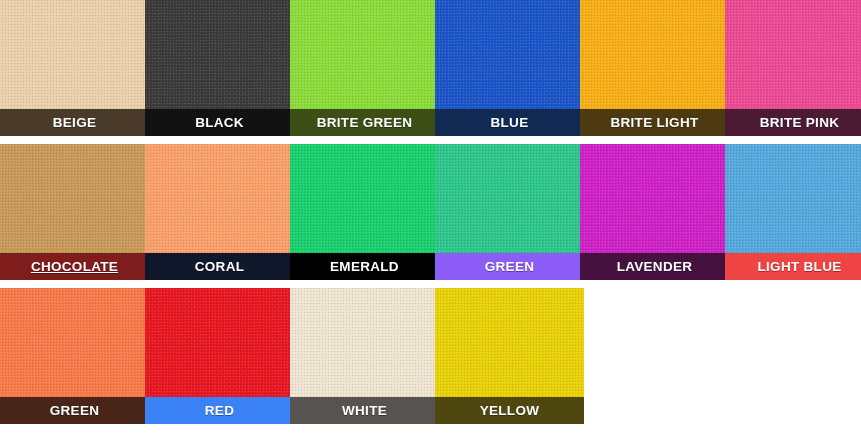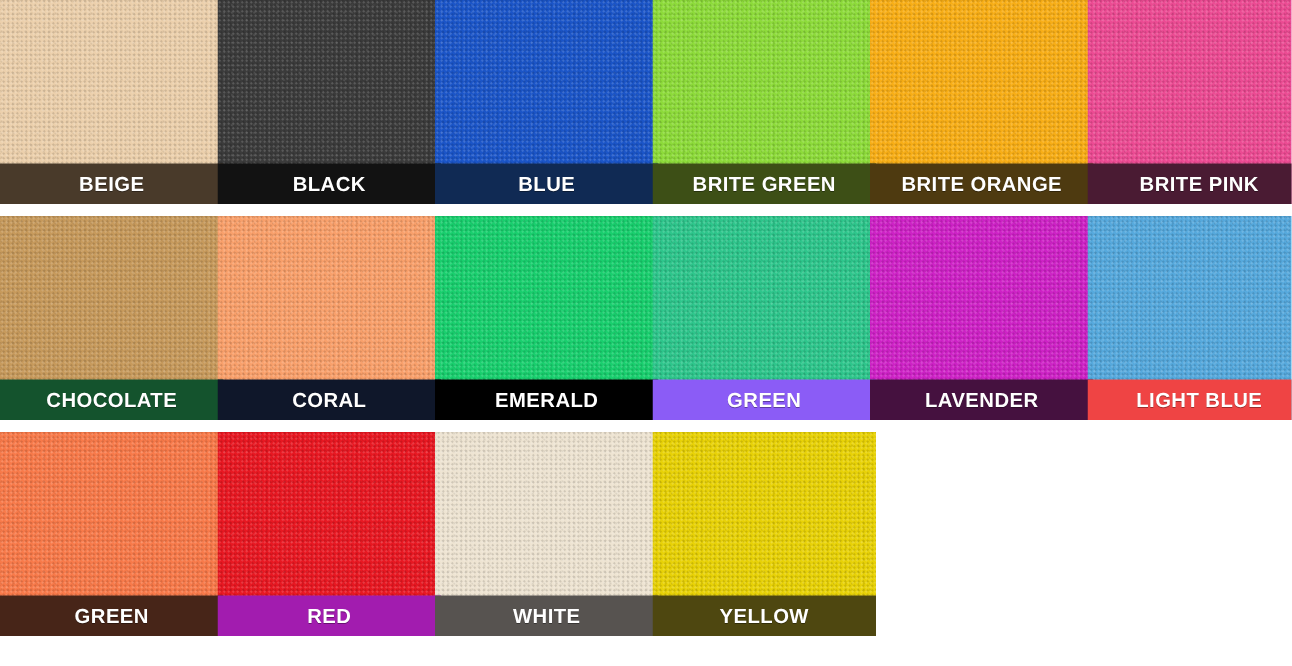--- a/index.html
+++ b/index.html
@@ -77,38 +77,38 @@
 <div id="swatch-grid">
     <div class="swatch">
       <div class="swatch-color" style="background-color: rgb(236, 208, 172);"></div>
       <div class="swatch-label" style="background-color: rgb(73, 58, 42); color: rgb(255, 255, 255);">BEIGE</div>
     </div>
     <div class="swatch">
       <div class="swatch-color" style="background-color: rgb(59, 59, 59);"></div>
       <div class="swatch-label" style="background-color: rgb(18, 18, 18); color: rgb(255, 255, 255);">BLACK</div>
     </div>
     <div class="swatch">
+      <div class="swatch-color" style="background-color: rgb(141, 219, 58);"></div>
+      <div class="swatch-label" style="background-color: rgb(61, 79, 22); color: rgb(255, 255, 255);">BRITE GREEN</div>
+    </div>
+    <div class="swatch">
       <div class="swatch-color" style="background-color: rgb(27, 85, 200);"></div>
       <div class="swatch-label" style="background-color: rgb(16, 42, 84); color: rgb(255, 255, 255);">BLUE</div>
     </div>
     <div class="swatch">
-      <div class="swatch-color" style="background-color: rgb(141, 219, 58);"></div>
-      <div class="swatch-label" style="background-color: rgb(61, 79, 22); color: rgb(255, 255, 255);">BRITE GREEN</div>
-    </div>
-    <div class="swatch">
       <div class="swatch-color" style="background-color: rgb(248, 174, 22);"></div>
-      <div class="swatch-label" style="background-color: rgb(78, 58, 16); color: rgb(255, 255, 255);">BRITE ORANGE</div>
+      <div class="swatch-label" style="background-color: rgb(78, 58, 16); color: rgb(255, 255, 255);">BRITE LIGHT</div>
     </div>
     <div class="swatch">
       <div class="swatch-color" style="background-color: rgb(236, 75, 147);"></div>
       <div class="swatch-label" style="background-color: rgb(74, 27, 51); color: rgb(255, 255, 255);">BRITE PINK</div>
     </div>
     <div class="swatch">
       <div class="swatch-color" style="background-color: rgb(199, 154, 92);"></div>
-      <div class="swatch-label" style="background-color: #14532d; color: rgb(255, 255, 255);">CHOCOLATE</div>
+      <div class="swatch-label" style="background-color: #7f1d1d; color: rgb(255, 255, 255); text-decoration: underline;">CHOCOLATE</div>
     </div>
     <div class="swatch">
       <div class="swatch-color" style="background-color: rgb(249, 160, 107);"></div>
       <div class="swatch-label" style="background-color: #0f172a; color: rgb(255, 255, 255);">CORAL</div>
     </div>
     <div class="swatch">
       <div class="swatch-color" style="background-color: rgb(25, 207, 110);"></div>
       <div class="swatch-label" style="background-color: #000000; color: rgb(255, 255, 255);">EMERALD</div>
     </div>
     <div class="swatch">
@@ -122,21 +122,21 @@
     <div class="swatch">
       <div class="swatch-color" style="background-color: rgb(86, 169, 221);"></div>
       <div class="swatch-label" style="background-color: #ef4444; color: rgb(255, 255, 255);">LIGHT BLUE</div>
     </div>
     <div class="swatch">
       <div class="swatch-color" style="background-color: rgb(248, 122, 74);"></div>
       <div class="swatch-label" style="background-color: rgb(71, 37, 24); color: rgb(255, 255, 255);">GREEN</div>
     </div>
     <div class="swatch">
       <div class="swatch-color" style="background-color: rgb(232, 24, 34);"></div>
-      <div class="swatch-label" style="background-color: #a21caf; color: rgb(255, 255, 255);">RED</div>
+      <div class="swatch-label" style="background-color: #3b82f6; color: rgb(255, 255, 255);">RED</div>
     </div>
     <div class="swatch">
       <div class="swatch-color" style="background-color: rgb(238, 228, 210);"></div>
       <div class="swatch-label" style="background-color: rgb(87, 83, 80); color: rgb(255, 255, 255);">WHITE</div>
     </div>
     <div class="swatch">
       <div class="swatch-color" style="background-color: rgb(232, 210, 7);"></div>
       <div class="swatch-label" style="background-color: rgb(78, 71, 16); color: rgb(255, 255, 255);">YELLOW</div>
     </div>
     <div class="swatch empty"></div>

